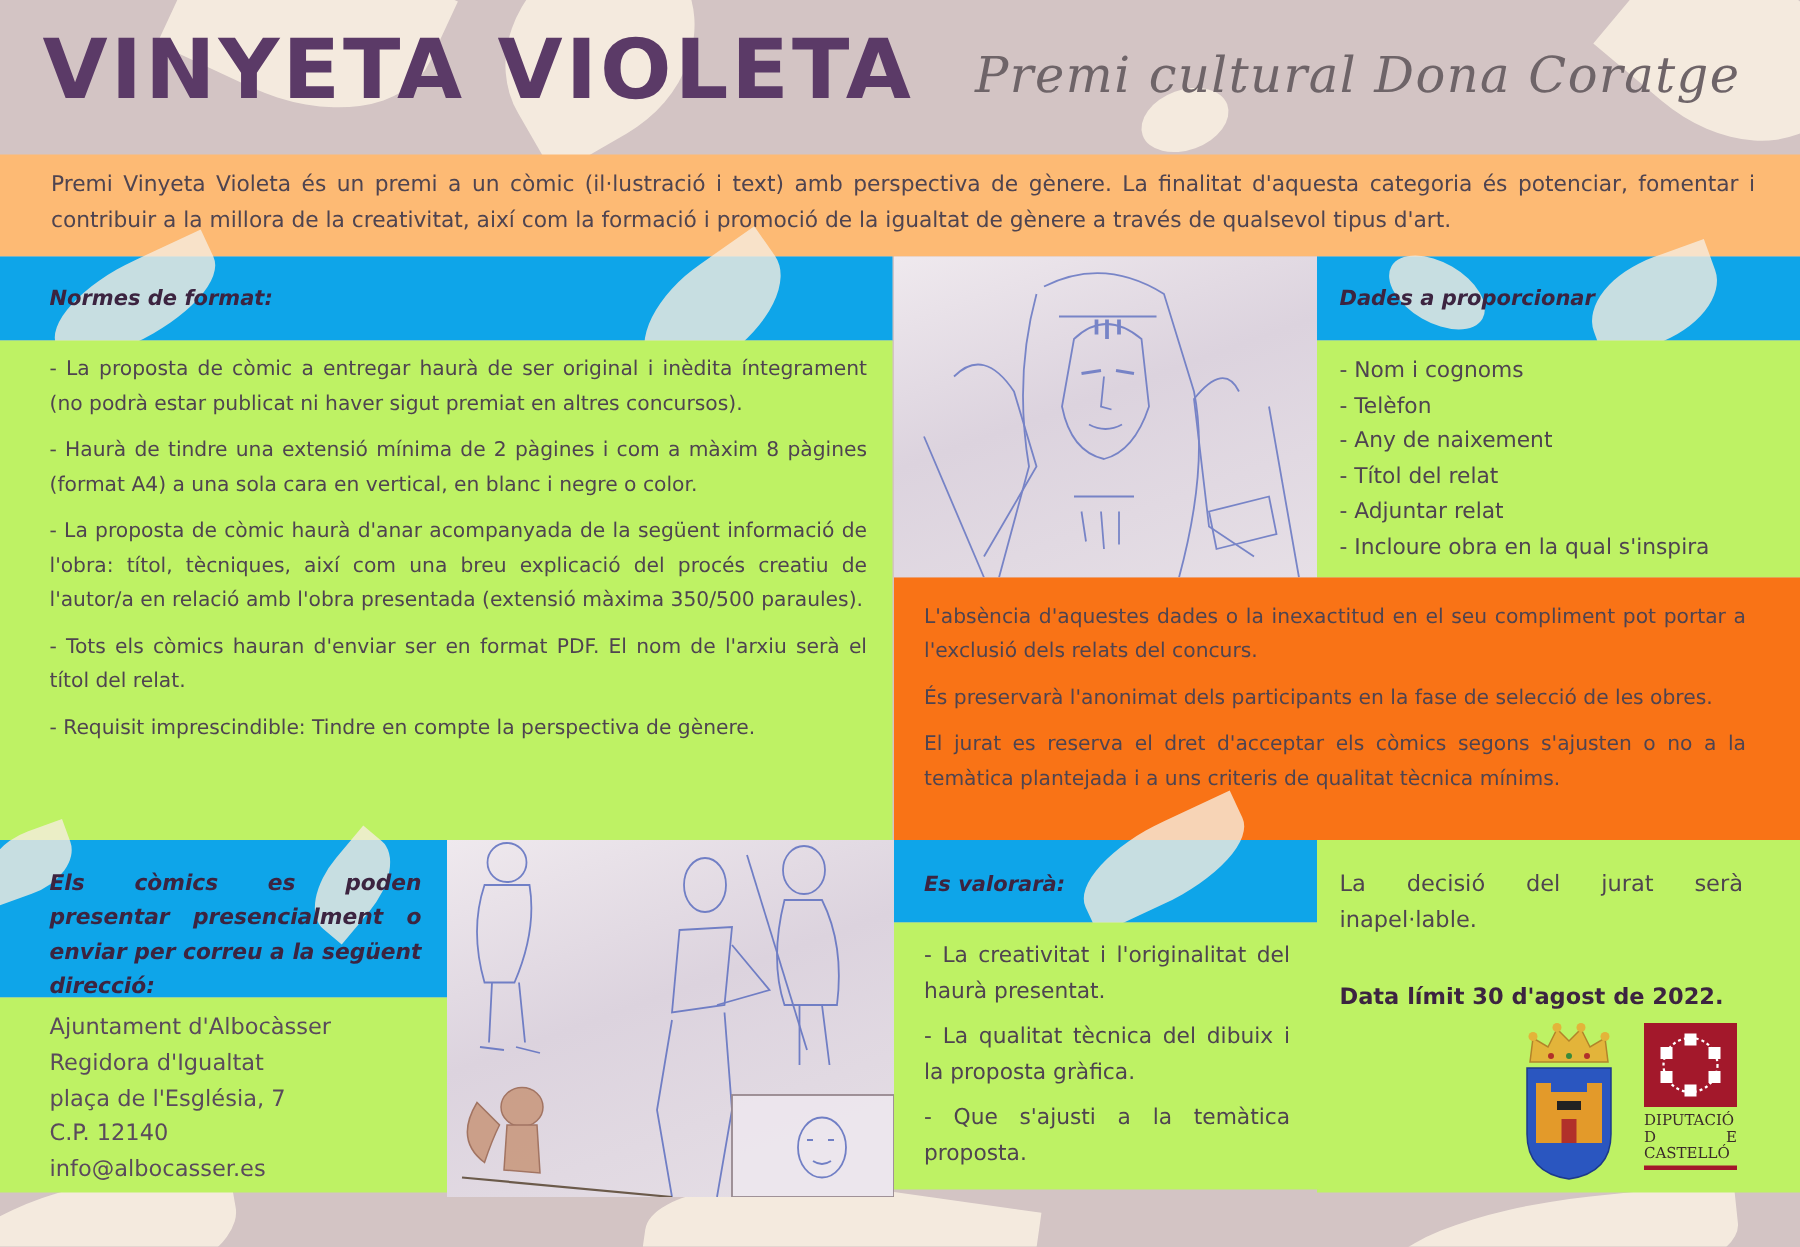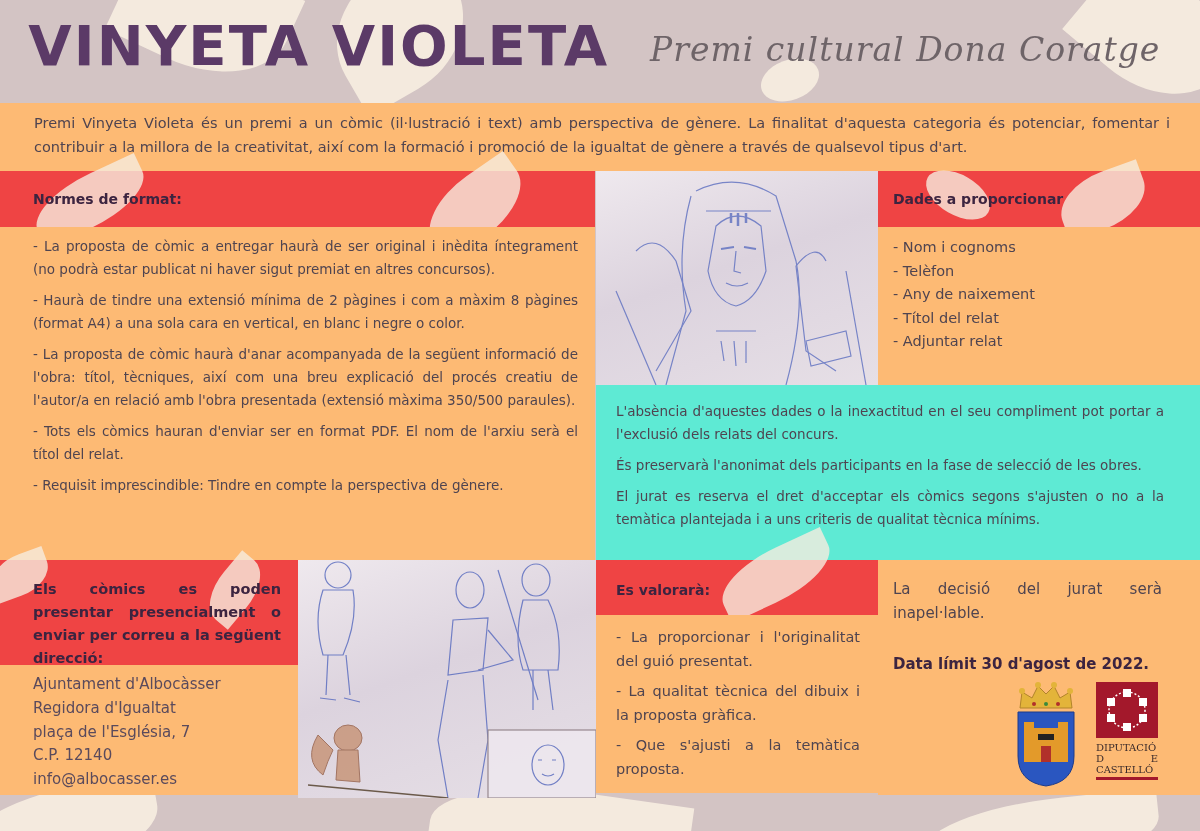--- a/index.html
+++ b/index.html
@@ -25,23 +25,23 @@
     font-family: "DejaVu Serif", serif; font-style: italic;
     font-size: 33px; color: #6e6468; letter-spacing: 1px; text-align: center;
   }
 
   .intro {
     position: absolute; left: 0; top: 103px; width: 1200px; height: 68px;
     background: #fdba74; padding: 8px 30px 0 34px;
     font-size: 14.5px; line-height: 24px; text-align: justify; color: #4f4450;
   }
 
-  .band { position: absolute; background: #ef4444; }
-  .panel { position: absolute; background: #fdba74; }
-  .panel.rose { background: #5eead4; }
+  .band { position: absolute; background: #0ea5e9; font-style: italic; }
+  .panel { position: absolute; background: #bef264; }
+  .panel.rose { background: #f97316; }
 
   .hdg {
     position: absolute; font-weight: bold; font-size: 14px; color: #3c2440;
   }
   .txt { font-size: 13.5px; line-height: 23px; color: #4f4450; text-align: justify; }
   .txt p { margin-bottom: 8px; }
   .list { font-size: 14.5px; line-height: 23.6px; color: #4f4450; list-style: none; }
   .list li::before { content: "- "; }
 
   .sketch {
@@ -118,20 +118,21 @@
   <div class="hdg" style="left:15px;top:20px;text-align:center;">Dades a proporcionar</div>
 </div>
 
 <div class="panel" style="left:878px;top:227px;width:322px;height:158px;padding:9px 0 0 15px;">
   <ul class="list">
     <li>Nom i cognoms</li>
     <li>Telèfon</li>
     <li>Any de naixement</li>
     <li>Títol del relat</li>
     <li>Adjuntar relat</li>
+    <li>Incloure obra en la qual s'inspira</li>
   </ul>
 </div>
 
 <div class="panel rose" style="left:596px;top:385px;width:604px;height:175px;padding:15px 36px 0 20px;">
   <div class="txt">
     <p>L'absència d'aquestes dades o la inexactitud en el seu compliment pot portar a l'exclusió dels relats del concurs.</p>
     <p>És preservarà l'anonimat dels participants en la fase de selecció de les obres.</p>
     <p>El jurat es reserva el dret d'acceptar els còmics segons s'ajusten o no a la temàtica plantejada i a uns criteris de qualitat tècnica mínims.</p>
   </div>
 </div>
@@ -179,21 +180,21 @@
       </g>
   </svg>
 </div>
 
 <div class="band" style="left:596px;top:560px;width:282px;height:55px;">
   <div class="bg-leaf" style="left:120px;top:-10px;width:120px;height:50px;transform:rotate(-25deg);opacity:.8;"></div>
   <div class="hdg" style="left:20px;top:22px;">Es valorarà:</div>
 </div>
 <div class="panel" style="left:596px;top:615px;width:282px;height:178px;padding:10px 18px 0 20px;">
   <div class="txt" style="font-size:14.5px;line-height:24px;">
-    <p style="margin-bottom:6px;">- La proporcionar i l'originalitat del guió presentat.</p>
+    <p style="margin-bottom:6px;">- La creativitat i l'originalitat del haurà presentat.</p>
     <p style="margin-bottom:6px;">- La qualitat tècnica del dibuix i la proposta gràfica.</p>
     <p>- Que s'ajusti a la temàtica proposta.</p>
   </div>
 </div>
 
 <div class="panel" style="left:878px;top:560px;width:322px;height:235px;padding:18px 38px 0 15px;">
   <div class="txt" style="font-size:15px;line-height:23.5px;">La decisió del jurat serà inapel·lable.</div>
   <div class="bold-line" style="margin-top:30px;font-size:15px;">Data límit 30 d'agost de 2022.</div>
 
   <div class="logo" style="left:136px;top:120px;width:64px;height:108px;">

